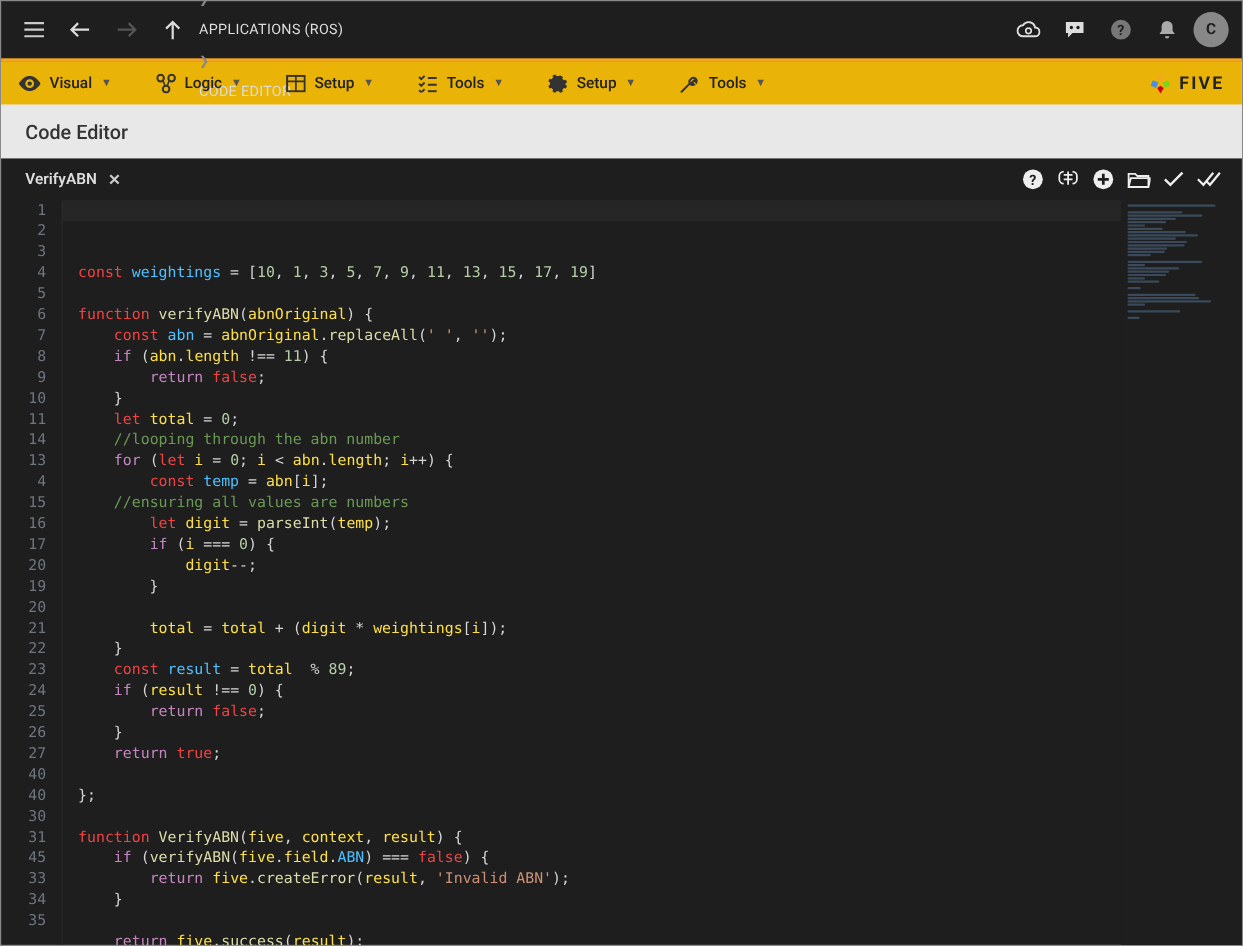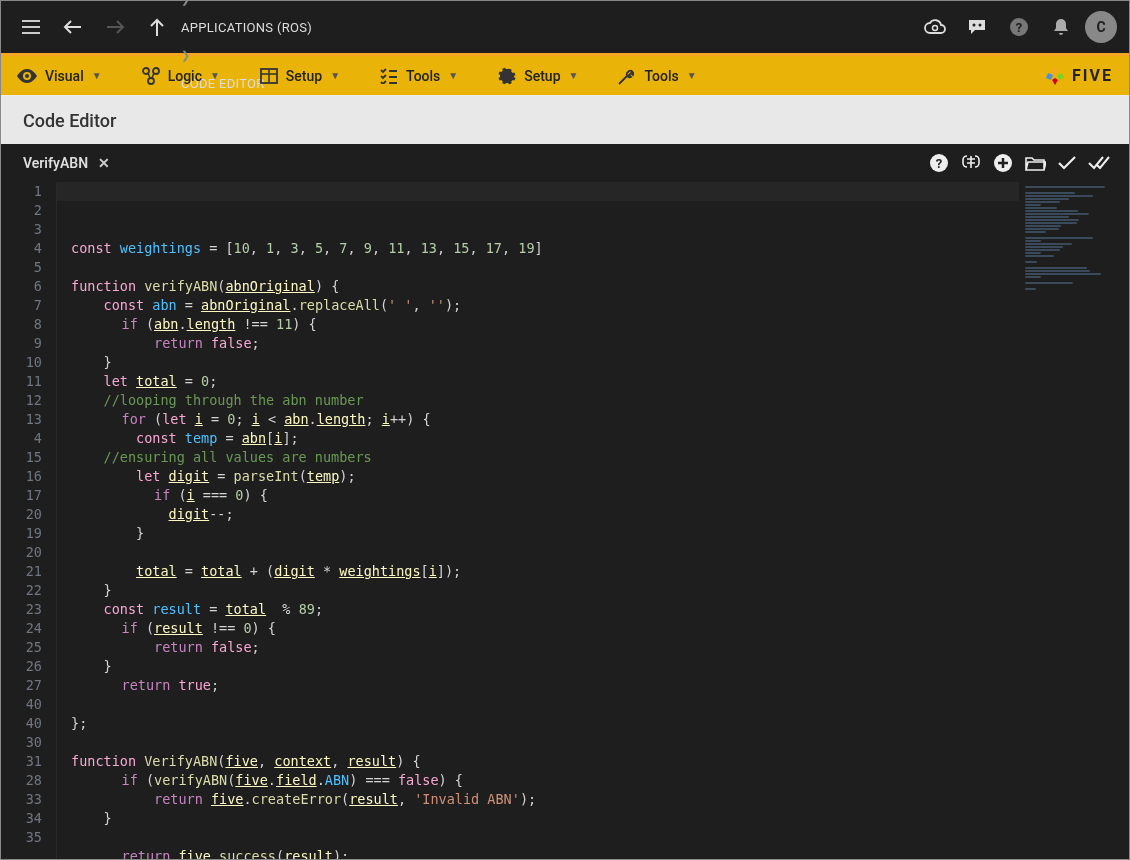--- a/index.html
+++ b/index.html
@@ -129,24 +129,24 @@
   color: #d4d4d4;
   white-space: pre;
   position: relative;
 }
 .hl-line {
   position: absolute;
   left: 0; right: 0;
   height: 19px;
   background: rgba(255,255,255,0.04);
 }
-.tok-kw { color: #f9a8d4; }
-.tok-kw2 { color: #c586c0; margin-left: 18px; }
+.tok-kw { color: #ef4444; }
+.tok-kw2 { color: #c586c0; }
 .tok-fn { color: #dcdcaa; }
-.tok-var { color: #fef9c3; text-decoration: underline; }
+.tok-var { color: #fde047; }
 .tok-num { color: #b5cea8; }
 .tok-str { color: #ce9178; }
 .tok-com { color: #6a9955; }
 .tok-const { color: #4fc1ff; }
 .minimap {
   position: absolute;
   top: 0; right: 0;
   width: 110px; height: 100%;
   background: #1e1e1e;
   padding: 4px 6px;
@@ -341,41 +341,41 @@
         <div>2</div>
         <div>3</div>
         <div>4</div>
         <div>5</div>
         <div>6</div>
         <div>7</div>
         <div>8</div>
         <div>9</div>
         <div>10</div>
         <div>11</div>
-        <div>12</div>
+        <div>14</div>
         <div>13</div>
         <div>4</div>
         <div>15</div>
         <div>16</div>
         <div>17</div>
         <div>20</div>
         <div>19</div>
         <div>20</div>
         <div>21</div>
         <div>22</div>
         <div>23</div>
         <div>24</div>
         <div>25</div>
         <div>26</div>
         <div>27</div>
         <div>40</div>
         <div>40</div>
         <div>30</div>
         <div>31</div>
-        <div>28</div>
+        <div>45</div>
         <div>33</div>
         <div>34</div>
         <div>35</div>
       </div>
     <div class="code-lines" id="codelines">
       <div class="hl-line" style="top:0"></div>
     <div><span class="tok-kw">const</span> <span class="tok-const">weightings</span> = [<span class="tok-num">10</span>, <span class="tok-num">1</span>, <span class="tok-num">3</span>, <span class="tok-num">5</span>, <span class="tok-num">7</span>, <span class="tok-num">9</span>, <span class="tok-num">11</span>, <span class="tok-num">13</span>, <span class="tok-num">15</span>, <span class="tok-num">17</span>, <span class="tok-num">19</span>]</div><div>&nbsp;</div><div><span class="tok-kw">function</span> <span class="tok-fn">verifyABN</span>(<span class="tok-var">abnOriginal</span>) {</div><div>    <span class="tok-kw">const</span> <span class="tok-const">abn</span> = <span class="tok-var">abnOriginal</span>.<span class="tok-fn">replaceAll</span>(<span class="tok-str">' '</span>, <span class="tok-str">''</span>);</div><div>    <span class="tok-kw2">if</span> (<span class="tok-var">abn</span>.<span class="tok-var">length</span> !== <span class="tok-num">11</span>) {</div><div>        <span class="tok-kw2">return</span> <span class="tok-kw">false</span>;</div><div>    }</div><div>    <span class="tok-kw">let</span> <span class="tok-var">total</span> = <span class="tok-num">0</span>;</div><div>    <span class="tok-com">//looping through the abn number</span></div><div>    <span class="tok-kw2">for</span> (<span class="tok-kw">let</span> <span class="tok-var">i</span> = <span class="tok-num">0</span>; <span class="tok-var">i</span> &lt; <span class="tok-var">abn</span>.<span class="tok-var">length</span>; <span class="tok-var">i</span>++) {</div><div>        <span class="tok-kw">const</span> <span class="tok-const">temp</span> = <span class="tok-var">abn</span>[<span class="tok-var">i</span>];</div><div>    <span class="tok-com">//ensuring all values are numbers</span></div><div>        <span class="tok-kw">let</span> <span class="tok-var">digit</span> = <span class="tok-fn">parseInt</span>(<span class="tok-var">temp</span>);</div><div>        <span class="tok-kw2">if</span> (<span class="tok-var">i</span> === <span class="tok-num">0</span>) {</div><div>            <span class="tok-var">digit</span>--;</div><div>        }</div><div>&nbsp;</div><div>        <span class="tok-var">total</span> = <span class="tok-var">total</span> + (<span class="tok-var">digit</span> * <span class="tok-var">weightings</span>[<span class="tok-var">i</span>]);</div><div>    }</div><div>    <span class="tok-kw">const</span> <span class="tok-const">result</span> = <span class="tok-var">total</span>  % <span class="tok-num">89</span>;</div><div>    <span class="tok-kw2">if</span> (<span class="tok-var">result</span> !== <span class="tok-num">0</span>) {</div><div>        <span class="tok-kw2">return</span> <span class="tok-kw">false</span>;</div><div>    }</div><div>    <span class="tok-kw2">return</span> <span class="tok-kw">true</span>;</div><div>&nbsp;</div><div>};</div><div>&nbsp;</div><div><span class="tok-kw">function</span> <span class="tok-fn">VerifyABN</span>(<span class="tok-var">five</span>, <span class="tok-var">context</span>, <span class="tok-var">result</span>) {</div><div>    <span class="tok-kw2">if</span> (<span class="tok-fn">verifyABN</span>(<span class="tok-var">five</span>.<span class="tok-var">field</span>.<span class="tok-const">ABN</span>) === <span class="tok-kw">false</span>) {</div><div>        <span class="tok-kw2">return</span> <span class="tok-var">five</span>.<span class="tok-fn">createError</span>(<span class="tok-var">result</span>, <span class="tok-str">'Invalid ABN'</span>);</div><div>    }</div><div>&nbsp;</div><div>    <span class="tok-kw2">return</span> <span class="tok-var">five</span>.<span class="tok-fn">success</span>(<span class="tok-var">result</span>);</div></div>
     <div class="minimap" id="minimap">
         <div class="mline" style="width: 79.6px;"></div>
         <div class="mline" style="width: 10px; background: transparent;"></div>

